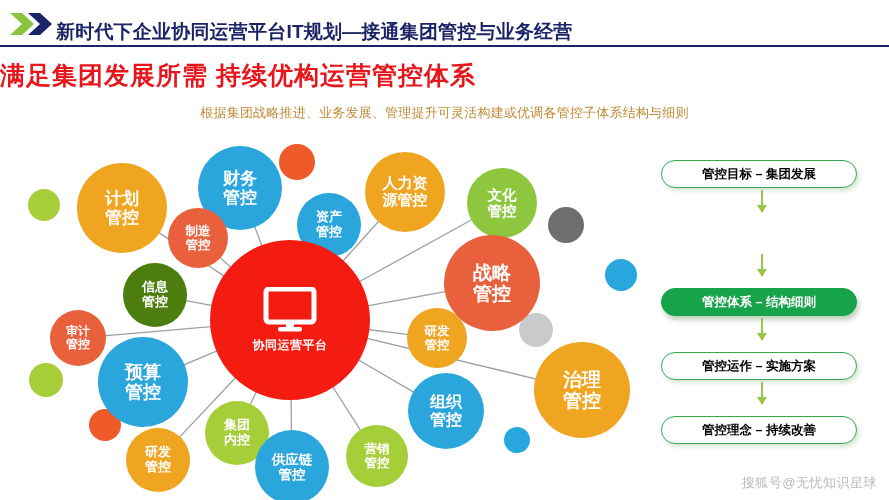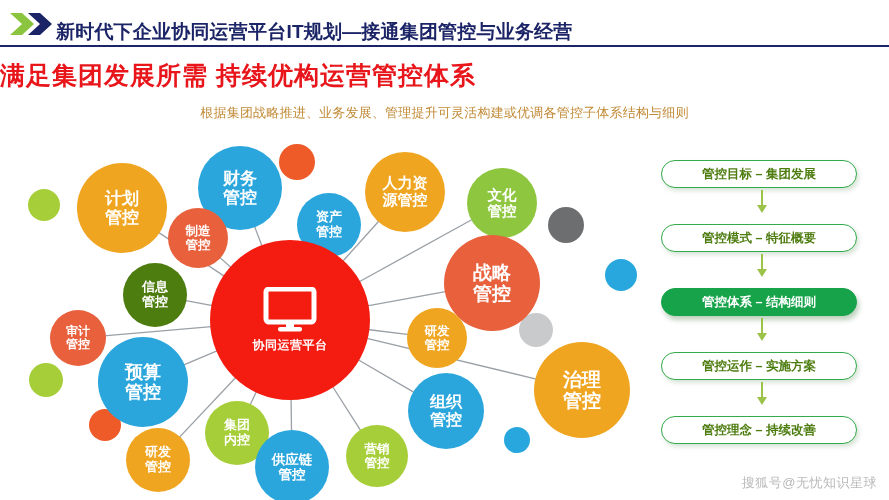--- a/index.html
+++ b/index.html
@@ -53,21 +53,21 @@
   }
   .hub-icon{width:54px;height:46px;margin-bottom:4px;}
   .hub-label{color:#fff;font-size:12px;font-weight:bold;letter-spacing:0.5px;}
 
   
   .flow{position:absolute;left:655px;top:160px;width:228px;height:285px;}
   .flow-box{
     position:absolute;left:6px;width:196px;height:28px;border-radius:15px;
     border:1.6px solid #31ab4b;background:#ffffff;
     display:flex;align-items:center;justify-content:center;
-    font-size:12.5px;font-weight:bold;color:#4d7c0f;
+    font-size:12.5px;font-weight:bold;color:#000000;
     box-shadow:2px 3px 4px rgba(120,160,120,0.28);
     box-sizing:border-box;white-space:nowrap;
   }
   .flow-box.active{
     background:#16a34a;border-color:#16a34a;color:#ffffff;
     box-shadow:2px 4px 5px rgba(90,140,90,0.4);
   }
   .flow-arrow{position:absolute;left:100px;width:14px;height:24px;}
 
   
@@ -171,23 +171,20 @@
   </div>
 
   <div class="flow" id="flow-chart">
       <div class="flow-box" style="top: 0px;">
         <span>管控目标 – 集团发展</span>
       </div>
       <svg class="flow-arrow" viewBox="0 0 14 24" style="top: 30px;">
         <line x1="7" y1="0" x2="7" y2="16" stroke="#9bc34a" stroke-width="2"></line>
         <polygon points="2,15 12,15 7,23" fill="#9bc34a"></polygon>
       </svg>
-      <div class="flow-box" style="top: 64px;">
-        <span>管控模式 – 特征概要</span>
-      </div>
       <svg class="flow-arrow" viewBox="0 0 14 24" style="top: 94px;">
         <line x1="7" y1="0" x2="7" y2="16" stroke="#9bc34a" stroke-width="2"></line>
         <polygon points="2,15 12,15 7,23" fill="#9bc34a"></polygon>
       </svg>
       <div class="flow-box active" style="top: 128px;">
         <span>管控体系 – 结构细则</span>
       </div>
       <svg class="flow-arrow" viewBox="0 0 14 24" style="top: 158px;">
         <line x1="7" y1="0" x2="7" y2="16" stroke="#9bc34a" stroke-width="2"></line>
         <polygon points="2,15 12,15 7,23" fill="#9bc34a"></polygon>

